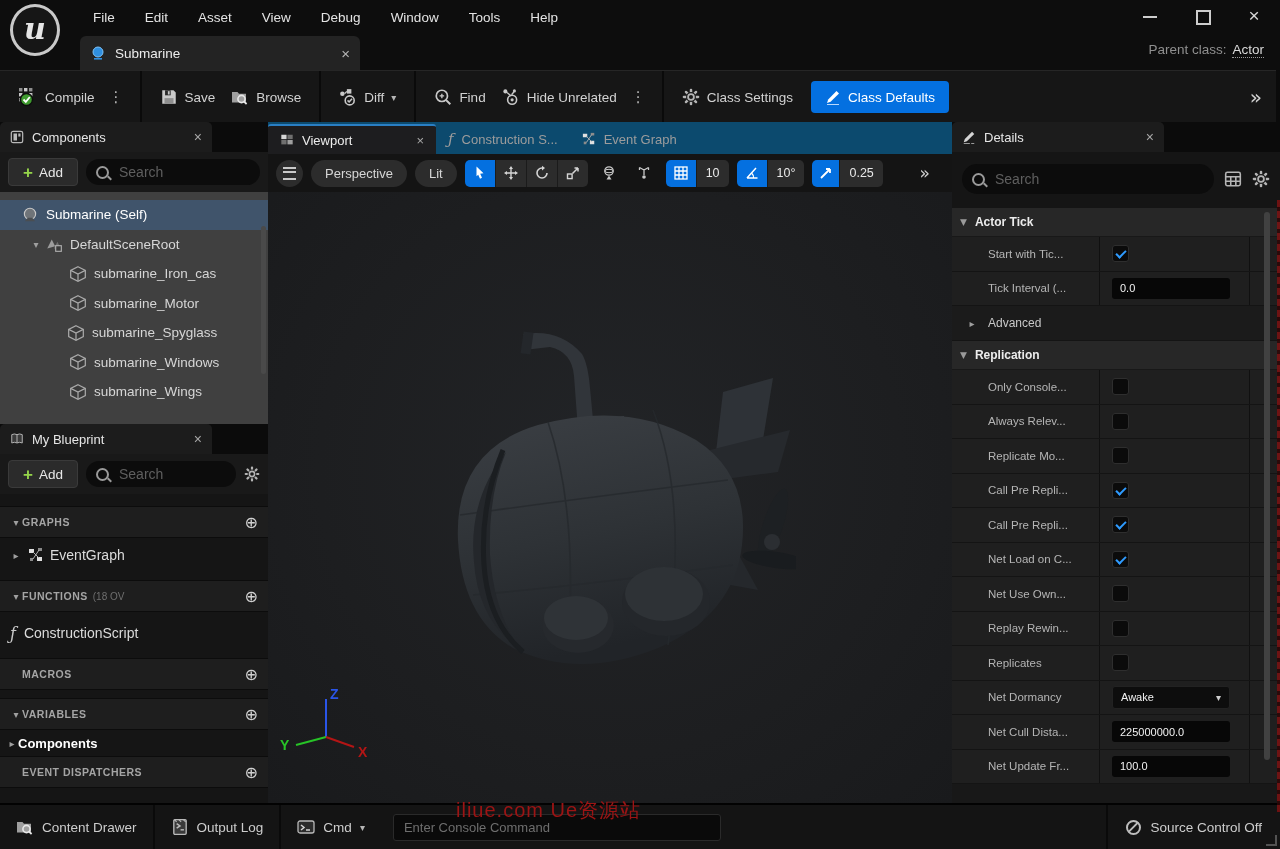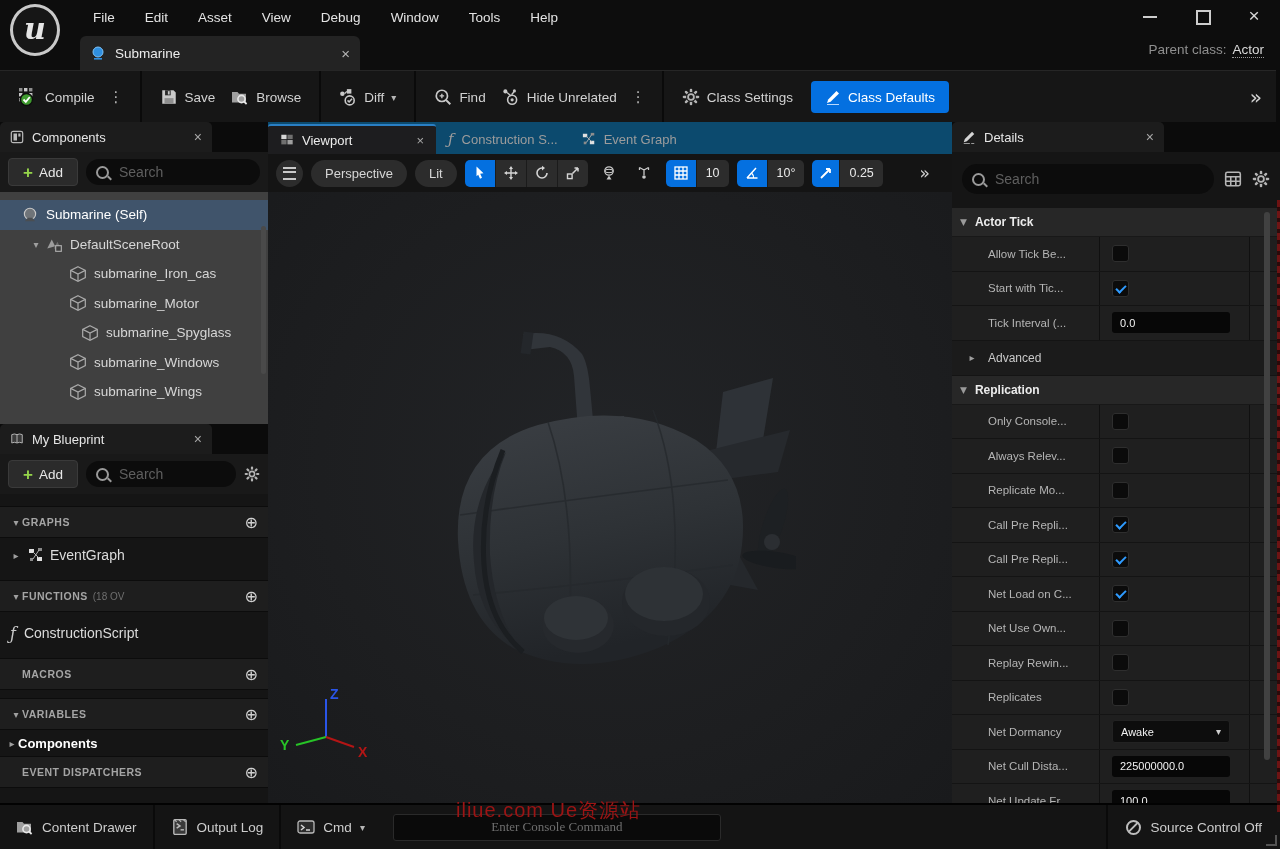--- a/index.html
+++ b/index.html
@@ -104,21 +104,21 @@
   .dd{width:118px;height:23px;background:#0d0d0d;border:1px solid #222;border-radius:3px;display:flex;align-items:center;
       padding:0 8px;font-size:11px;color:#f2f2f2;box-sizing:border-box;}
   .dd .caret{margin-left:auto;color:#cfcfcf;}
   .det-exp{height:34px;background:#1b1b1b;border-bottom:1px solid #141414;display:flex;align-items:center;padding-left:14px;
            font-size:12px;color:#c9c9c9;gap:10px;}
   .dscroll{position:absolute;right:10px;top:4px;width:6px;height:548px;background:#414141;border-radius:3px;}
   
   .statusbar{position:absolute;left:0;right:0;bottom:0;height:44px;background:#141414;border-top:2px solid #020202;display:flex;align-items:center;}
   .sb-btn{display:flex;align-items:center;gap:8px;font-size:13.5px;color:#cdcdcd;padding:0 16px;height:100%;border-right:2px solid #0a0a0a;}
   .console{display:flex;align-items:center;width:328px;height:27px;background:#0a0a0a;border:1px solid #2a2a2a;border-radius:3px;margin-left:12px;padding:0 8px;box-sizing:border-box;}
-  .console input{background:transparent;border:0;outline:0;width:100%;font-family:Liberation Serif, serif;font-size:13px;color:#8a8a8a;text-align:center;}
+  .console input{background:transparent;border:0;outline:0;width:100%;font-family:Liberation Sans, sans-serif;font-size:13px;color:#8a8a8a;}
   .console input::placeholder{color:#6e6e6e;}
   .sb-right{margin-left:auto;display:flex;align-items:center;gap:9px;padding:0 18px;height:100%;border-left:2px solid #0a0a0a;font-size:13.5px;color:#cdcdcd;position:relative;}
   .nosync{width:15px;height:15px;border:2px solid #bdbdbd;border-radius:50%;position:relative;box-sizing:border-box;}
   .nosync::after{content:"";position:absolute;left:-1px;top:4.5px;width:13px;height:2px;background:#bdbdbd;transform:rotate(-45deg);}
   .grip{position:absolute;right:3px;bottom:3px;width:9px;height:9px;border-right:2px solid #6e6e6e;border-bottom:2px solid #6e6e6e;opacity:.7;}
   
   .watermark{position:absolute;left:456px;top:797px;font-size:20px;font-weight:normal;color:#9c1414;letter-spacing:1px;z-index:50;}
   .redstrip{position:absolute;right:0;top:200px;width:3px;height:612px;z-index:49;
             background:repeating-linear-gradient(180deg,#7c1111 0 7px,#2e0606 7px 11px);opacity:.85;}
   .i14{width:14px;height:14px;flex:0 0 auto;}
@@ -429,21 +429,21 @@
             </svg>
             <span>submarine_Iron_cas</span>
           </div>
           <div class="trow" style="padding-left: 54px;">
             <span class="tarrow"></span>
             <svg class="ticon">
               <use href="#cube"></use>
             </svg>
             <span>submarine_Motor</span>
           </div>
-          <div class="trow" style="padding-left: 66px;">
+          <div class="trow" style="padding-left: 52px;">
             <span class="tarrow"></span>
             <svg class="ticon">
               <use href="#cube"></use>
             </svg>
             <span>submarine_Spyglass</span>
           </div>
           <div class="trow" style="padding-left: 54px;">
             <span class="tarrow"></span>
             <svg class="ticon">
               <use href="#cube"></use>
@@ -695,26 +695,20 @@
       <svg class="i18">
           <use href="#gear"></use>
         </svg>
     </div>
     <div class="drows">
       <div class="det-section">
           <span class="a">▼</span>
           <span class="t">Actor Tick</span>
         </div>
         <div class="det-row">
-          <div class="det-lbl">Allow Tick Be...</div>
-          <div class="det-val">
-            <div class="cb"></div>
-          </div>
-        </div>
-        <div class="det-row">
           <div class="det-lbl">Start with Tic...</div>
           <div class="det-val">
             <div class="cb checked"></div>
           </div>
         </div>
         <div class="det-row">
           <div class="det-lbl">Tick Interval (...</div>
           <div class="det-val">
             <div class="well">0.0</div>
           </div>

